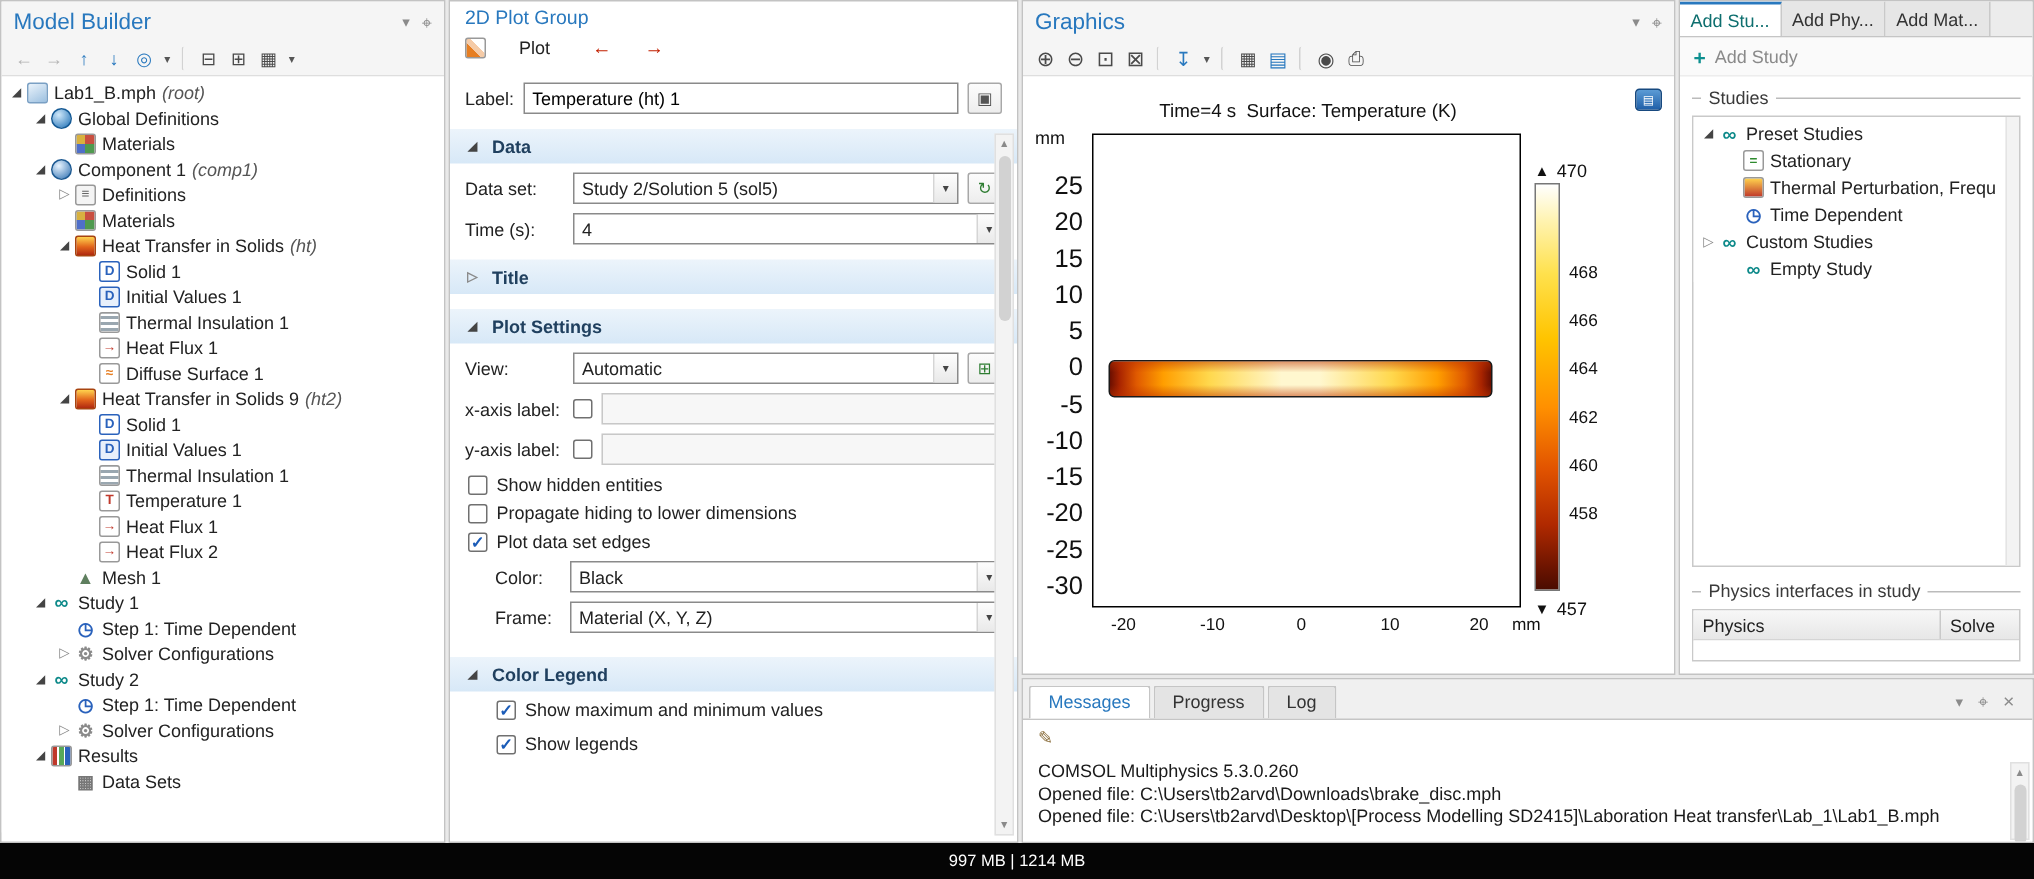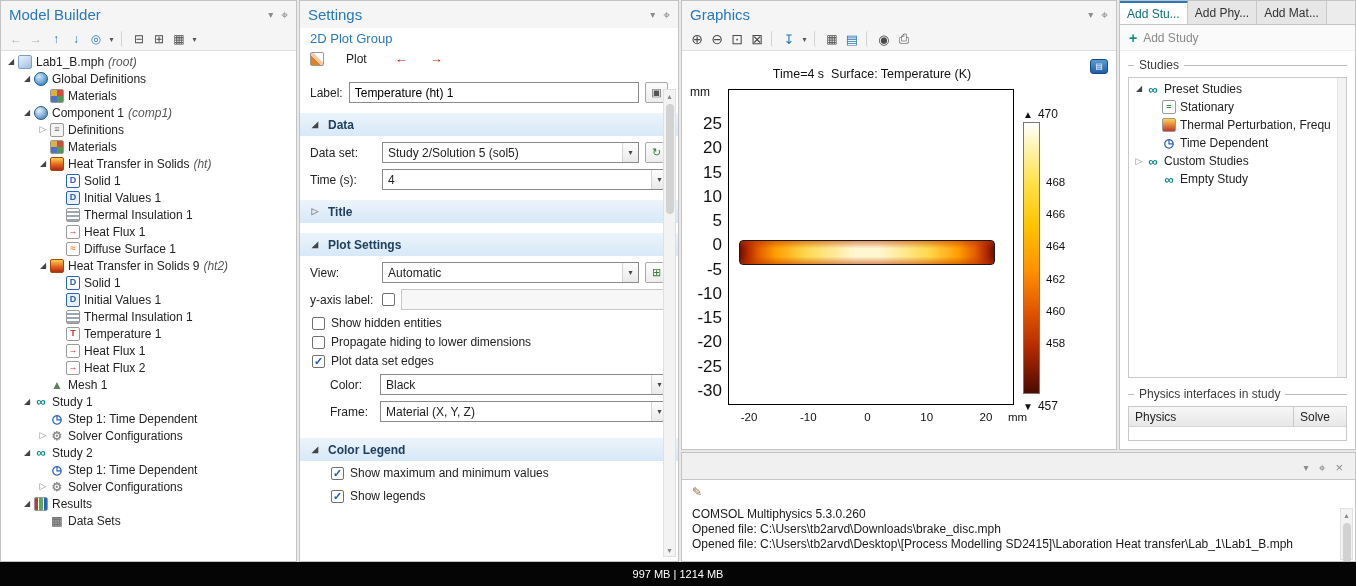--- a/index.html
+++ b/index.html
@@ -346,25 +346,20 @@
         <div class="tree-row L2">
         <span class="tw"></span>
         <span class="ic datasets"></span>
         <span class="lbl">Data Sets</span>
 
       </div>
       </div>
 </div>
 
 <div id="settings" class="panel">
-  <div class="phdr">
-    <span class="ptitle">Settings</span>
-    <span class="wico wi-caret"></span>
-    <span class="wico wi-pin"></span>
-  </div>
   <div class="shdr2">2D Plot Group</div>
   <div class="plotrow">
     <span class="picon"></span>
     <span>Plot</span>
     <span class="redl"></span>
     <span class="redr"></span>
   </div>
   <div class="lblrow">
     <span>Label:</span>
     <input class="inp" value="Temperature (ht) 1" style="">
@@ -400,20 +395,25 @@
     <span class="tw expanded"></span>
     <span>Plot Settings</span>
   </div>
   <div class="frow">
     <span class="flabel">View:</span>
     <div class="dd">
       <span class="ddt">Automatic</span>
       <span class="dda"></span>
     </div>
     <span class="sidebtn">⊞</span>
+  </div>
+  <div class="frow">
+    <span class="flabel">x-axis label:</span>
+    <span class="cb"></span>
+    <span class="inp disabled"></span>
   </div>
   <div class="frow">
     <span class="flabel">y-axis label:</span>
     <span class="cb"></span>
     <span class="inp disabled"></span>
   </div>
   <div class="cbrow">
     <span class="cb"></span>
     <span>Show hidden entities</span>
   </div>
@@ -594,20 +594,26 @@
     <div class="ptr">
       <span class="ptc1">Physics</span>
       <span class="ptc2">Solve</span>
     </div>
     <div class="ptbody"></div>
   </div>
 </div>
 
 <div id="messages" class="panel">
   <div class="mtabs">
+    <span style="display:flex">
+
+    <span class="mtab active">Messages</span>
+          <span class="mtab">Progress</span>
+          <span class="mtab">Log</span>
+        </span>
     <span class="mwin">
       <span class="wico wi-caret"></span>
       <span class="wico wi-pin"></span>
       <span class="wico wi-close"></span>
     </span>
   </div>
   <div class="mbody">
     <span class="pen-ico"></span>
     <div class="mlines">
 

